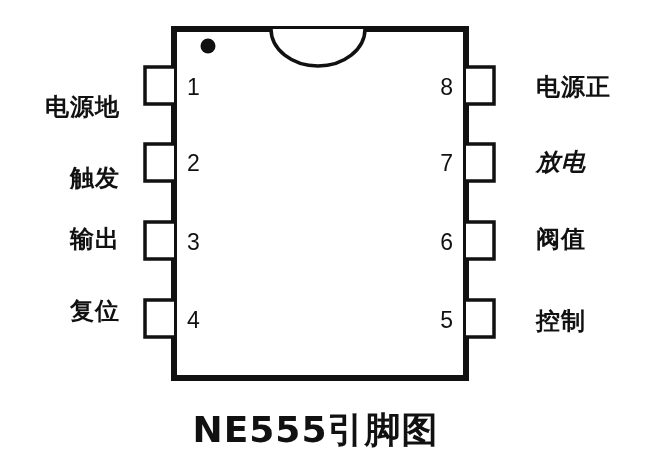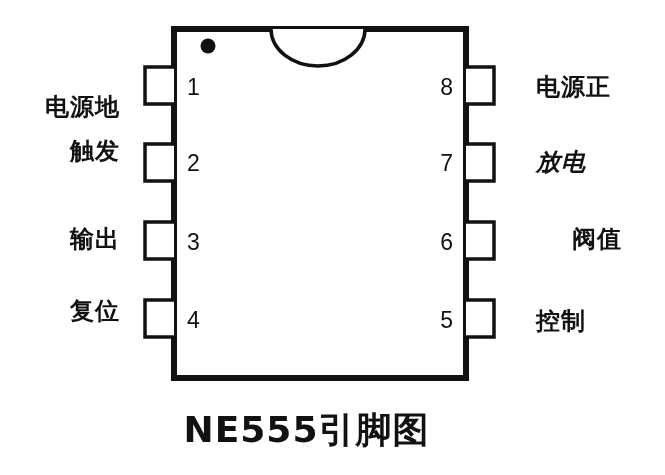--- a/index.html
+++ b/index.html
@@ -52,21 +52,21 @@
     .title {
       position: absolute;
       left: 0;
       width: 613px;
       top: 408px;
       text-align: center;
       font-size: 36px;
       font-weight: bold;
       line-height: 44px;
       letter-spacing: 1px;
-      padding-left: 0px;
+      padding-left: 9px;
     }
   </style>
 </head>
 <body>
 
 <svg class="chip-svg" viewBox="0 0 665 475" xmlns="http://www.w3.org/2000/svg">
 
   <rect x="174" y="29" width="292" height="349" fill="#ffffff" stroke="#111111" stroke-width="6"></rect>
 
   <path d="M 271 29 A 47 37 0 0 0 365 29" fill="#ffffff" stroke="#111111" stroke-width="3.5"></path>
@@ -82,32 +82,32 @@
 
   <g fill="#ffffff" stroke="#111111" stroke-width="3.5">
     <path d="M 466 67 L 494 67 L 494 104 L 466 104"></path>
     <path d="M 466 144 L 494 144 L 494 181 L 466 181"></path>
     <path d="M 466 222 L 494 222 L 494 259 L 466 259"></path>
     <path d="M 466 300 L 494 300 L 494 337 L 466 337"></path>
   </g>
 </svg>
 
 <div class="pin-label left" style="top:72px;margin-top:20px;">电源地</div>
-<div class="pin-label left" style="top:136px;">触发</div>
+<div class="pin-label left" style="top:163px;">触发</div>
 <div class="pin-label left" style="top:224px;">输出</div>
 <div class="pin-label left" style="top:296px;">复位</div>
 
 <div class="pin-num left" style="top:73px;">1</div>
 <div class="pin-num left" style="top:149px;">2</div>
 <div class="pin-num left" style="top:228px;">3</div>
 <div class="pin-num left" style="top:306px;">4</div>
 
 <div class="pin-num right" style="top:73px;">8</div>
 <div class="pin-num right" style="top:149px;">7</div>
 <div class="pin-num right" style="top:228px;">6</div>
 <div class="pin-num right" style="top:306px;">5</div>
 
 <div class="pin-label right" style="top:72px;">电源正</div>
 <div class="pin-label right" style="top:147px;font-style:italic;">放电</div>
-<div class="pin-label right" style="top:224px;margin-left:36px;">阀值</div>
+<div class="pin-label right" style="top:224px;">阀值</div>
 <div class="pin-label right" style="top:306px;">控制</div>
 
 <div class="title">NE555引脚图</div>
 
 </body></html>

